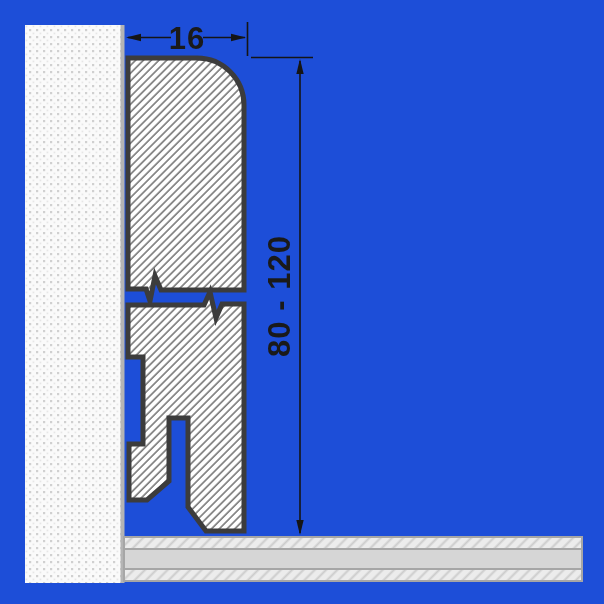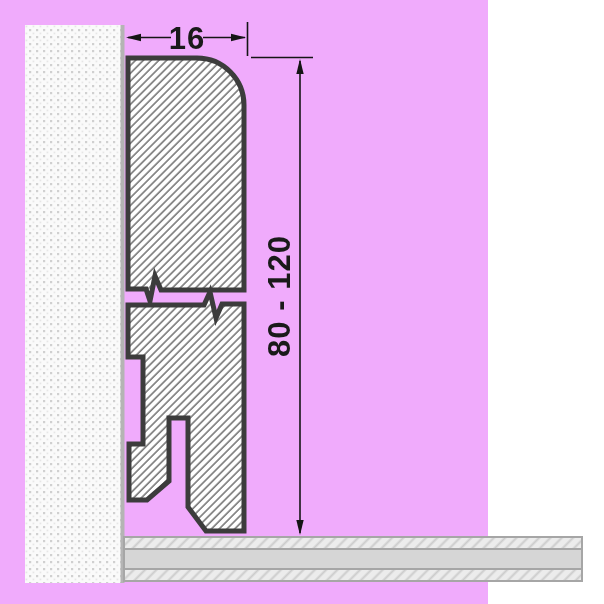--- a/index.html
+++ b/index.html
@@ -6,23 +6,23 @@
     margin: 0;
     padding: 0;
     background: #ffffff;
     width: 604px;
     height: 604px;
     overflow: hidden;
     font-family: "Liberation Sans", "DejaVu Sans", sans-serif;
   }
   .stage {
     position: relative;
-    width: 488px;
+    width: 604px;
     height: 604px;
-    background: #f0abfc;
+    background: #1d4ed8;
   }
   svg { display: block; }
   .dim-text {
     font-family: "Liberation Sans", "DejaVu Sans", sans-serif;
     font-size: 31px;
     font-weight: 600;
     fill: #1a1a1a;
     letter-spacing: 1px;
   }
   .dim-line { stroke: #151515; stroke-width: 1.6; fill: none; }

